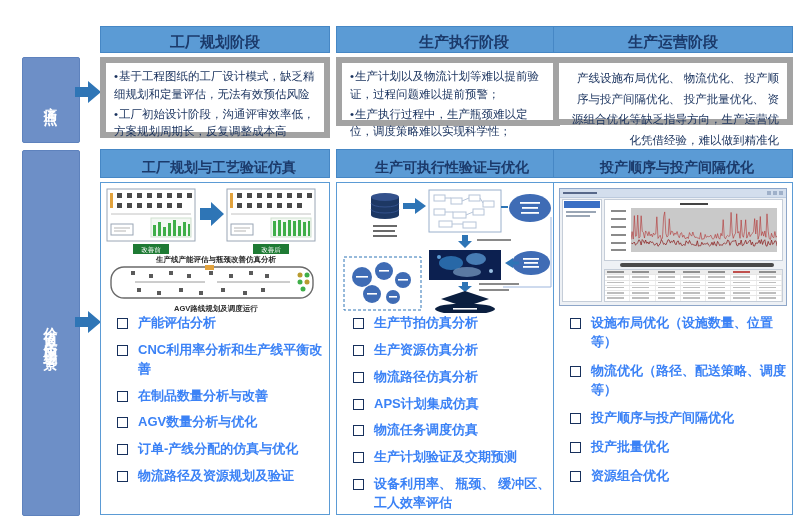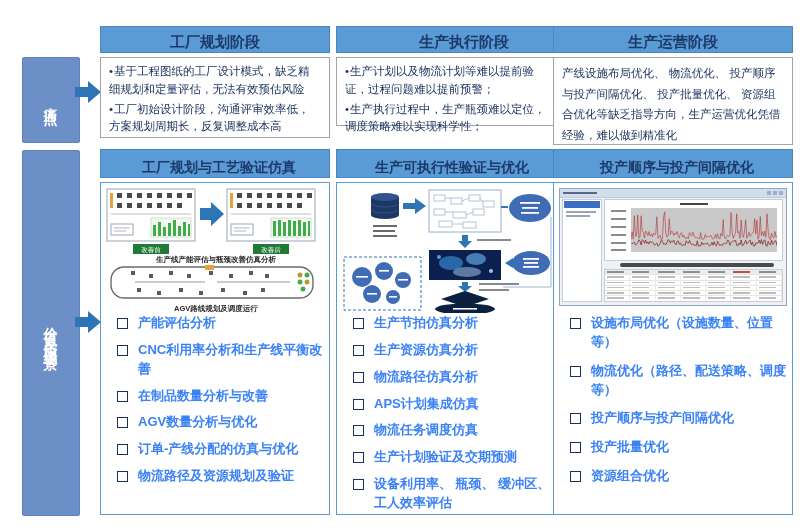--- a/index.html
+++ b/index.html
@@ -20,21 +20,21 @@
   .flow-arrow.a2{left:75px;top:310px;}
 
   
   .col1{left:100px;width:230px;}
   .col2{left:336px;width:224px;}
   .col3{left:553px;width:240px;}
   .hdr{position:absolute;background:#5b9bd5;border:1px solid #4687c5;box-sizing:border-box;
        display:flex;align-items:flex-end;justify-content:center;font-weight:bold;color:#1b3a6b;}
   .hdr.row1{top:26px;height:27px;font-size:15px;}
   .hdr.row2{top:149px;height:29px;font-size:14px;padding-left:8px;}
-  .pain-box{position:absolute;top:57px;background:#fff;border:1px solid #a3a3a3;box-sizing:border-box;
+  .pain-box{position:absolute;top:57px;background:#fff;border:6px solid #a3a3a3;box-sizing:border-box;
             padding:5px 8px;font-size:11.5px;line-height:1.55;color:#17305c;}
   .pain-box p{margin:0 0 2px 0;}
   .pain-box p.bullet::before{content:"•";margin-right:1px;}
   .pain-box.p3{line-height:1.8;font-size:11.5px;}
   .content-box{position:absolute;top:182px;height:333px;background:#fff;border:1px solid #5b9bd5;
                box-sizing:border-box;}
 
   
   .clist{position:absolute;left:10px;right:6px;top:131px;}
   .li{display:flex;gap:10px;margin:0 0 8px 6px;font-size:13px;font-weight:bold;
@@ -379,21 +379,21 @@
       <div class="li">
           <span class="cb"></span>
           <span>设备利用率、 瓶颈、 缓冲区、工人效率评估</span>
         </div>
     </div>
   </div>
 
   <div class="hdr row1 col3" style="position:absolute;">
     <span>生产运营阶段</span>
   </div>
-  <div class="pain-box p3 col3" style="height:88px;">
+  <div class="pain-box p3 col3" style="height:68px;text-align:right;">
     <p>产线设施布局优化、 物流优化、 投产顺序与投产间隔优化、 投产批量优化、 资源组合优化等缺乏指导方向，生产运营优化凭借经验，难以做到精准化</p>
   </div>
   <div class="hdr row2 col3" style="position:absolute;">
     <span>投产顺序与投产间隔优化</span>
   </div>
   <div class="content-box col3">
 
     <div class="win">
       <div class="titlebar">
         <i></i>

